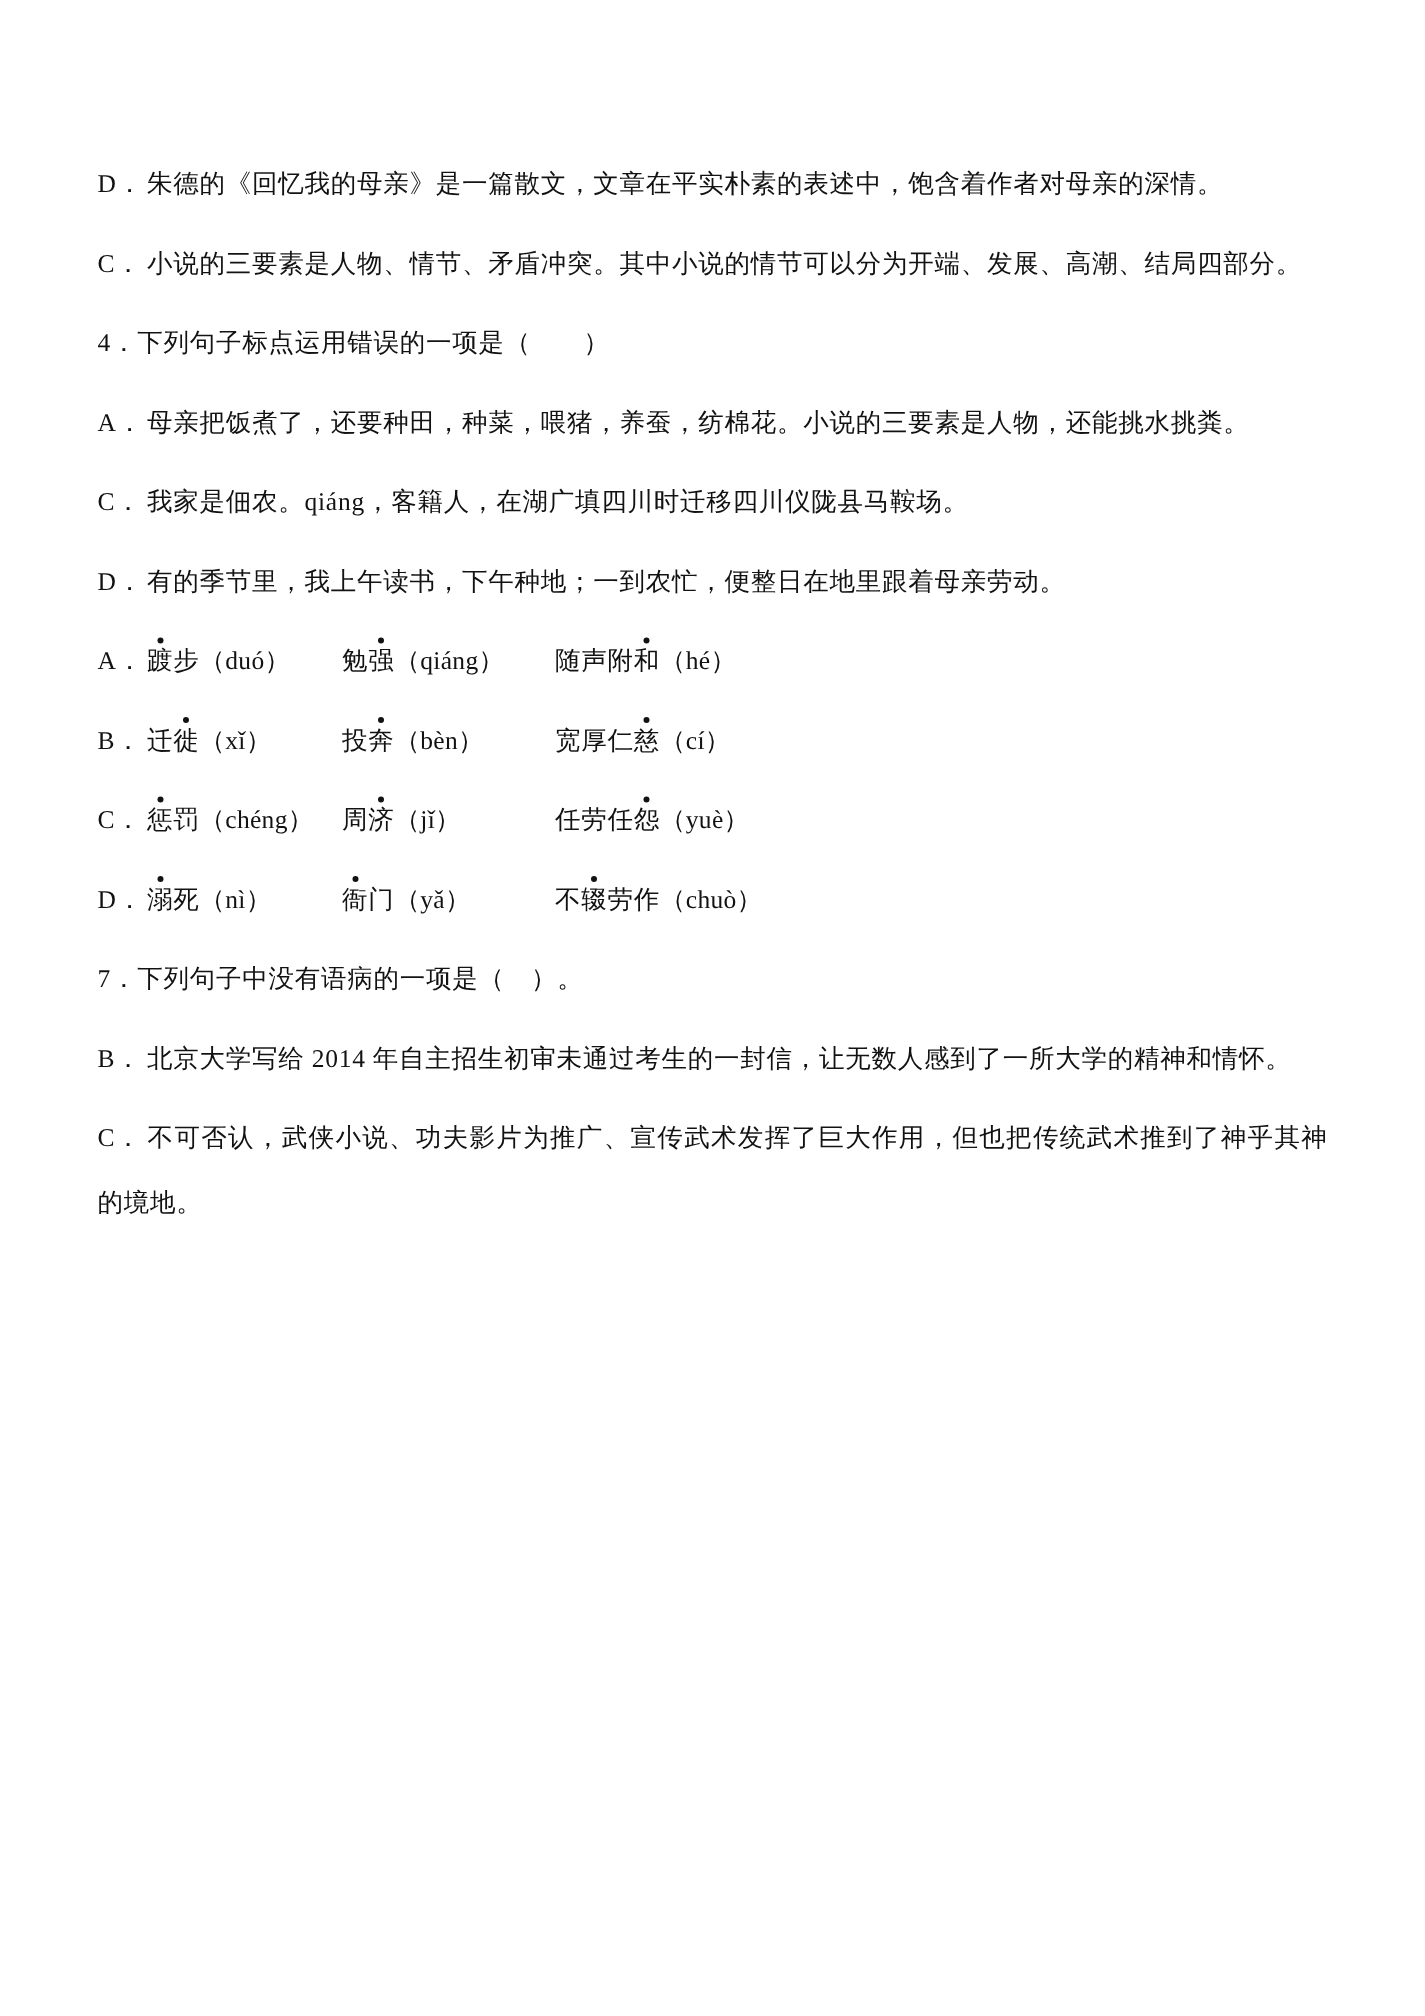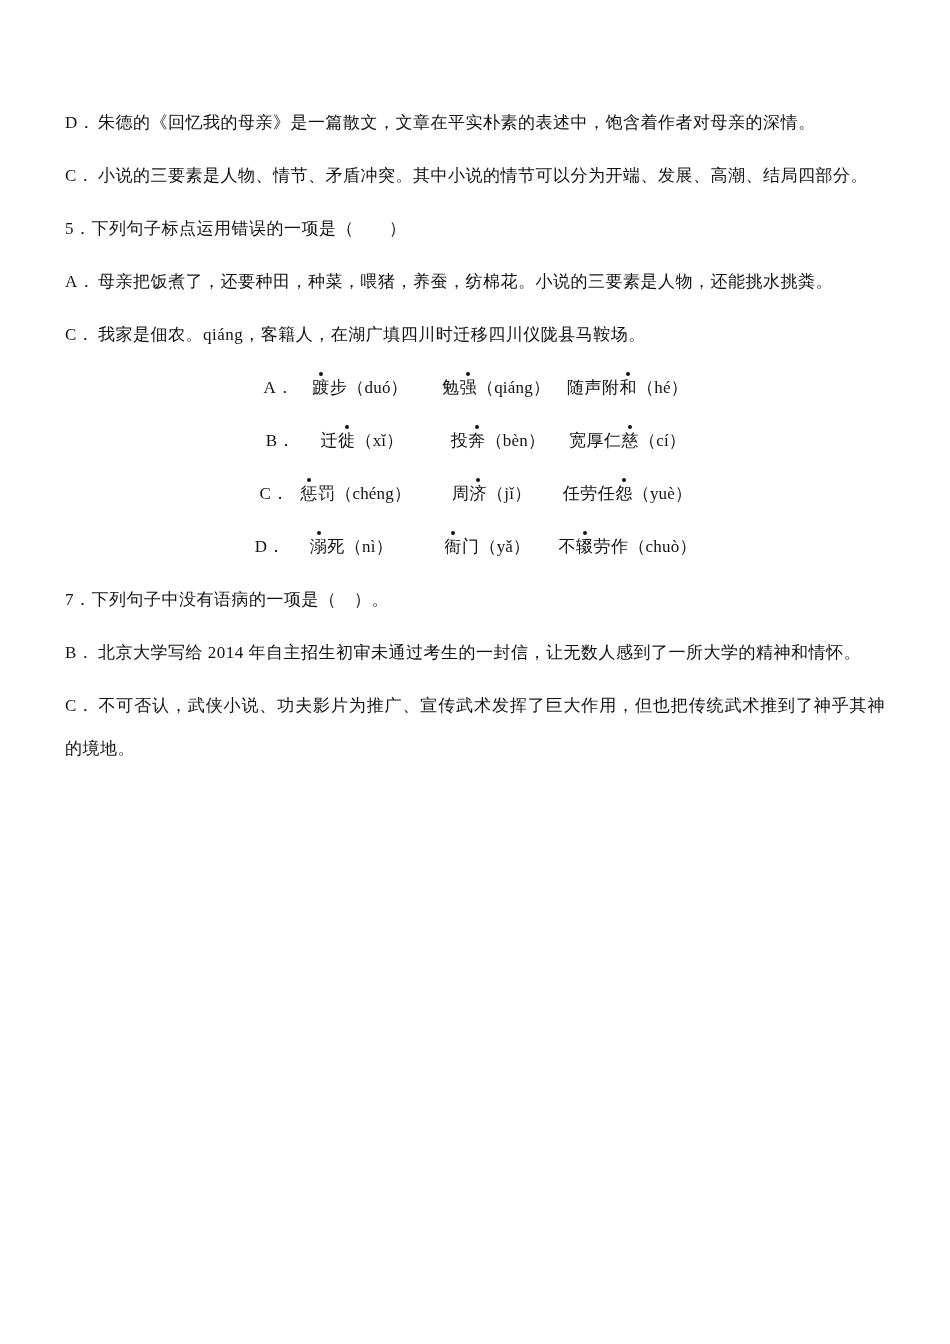--- a/index.html
+++ b/index.html
@@ -19,21 +19,21 @@
   }
   .line {
     margin: 0 0 10px 0;
     font-size: 17px;
     letter-spacing: 0.5px;
     line-height: 43px;
     text-align: justify;
     text-justify: inter-ideograph;
   }
   .lbl { display: inline-block; min-width: 33px; }
-  .q6row { text-align: center; }
+  .q6row { text-align: left; }
   .q6item { display: inline-block; vertical-align: baseline; }
   .q6item.c1 { min-width: 130px; }
   .q6item.c2 { min-width: 142px; }
   .dotted { position: relative; }
   .dotted::before {
     content: "";
     position: absolute;
     top: -6px;
     left: 50%;
     width: 4px;
@@ -46,27 +46,28 @@
 </style>
 </head>
 <body>
 
 <div class="page">
 
   <p class="line"><span class="lbl">D．</span><span>朱德的《回忆我的母亲》是一篇散文，文章在平实朴素的表述中，饱含着作者对母亲的深情。</span></p>
 
   <p class="line"><span class="lbl">C．</span><span>小说的三要素是人物、情节、矛盾冲突。其中小说的情节可以分为开端、发展、高潮、结局四部分。</span></p>
 
-  <p class="line">5．下列句子标点运用错误的一项是（　　）</p>
+  <p class="line">4．下列句子标点运用错误的一项是（　　）</p>
 
   <p class="line"><span class="lbl">A．</span><span>母亲把饭煮了，还要种田，种菜，喂猪，养蚕，纺棉花。小说的三要素是人物，还能挑水挑粪。</span></p>
 
 
   <p class="line"><span class="lbl">C．</span><span>我家是佃农。qiáng，客籍人，在湖广填四川时迁移四川仪陇县马鞍场。</span></p>
 
+  <p class="line"><span class="lbl">D．</span><span>有的季节里，我上午读书，下午种地；一到农忙，便整日在地里跟着母亲劳动。</span></p>
 
 
   <p class="line q6row"><span class="lbl">A．</span><span class="q6item c1"><span></span><span class="dotted">踱</span><span>步</span><span class="pinyin">（duó）</span></span><span class="q6item c2"><span>勉</span><span class="dotted">强</span><span></span><span class="pinyin">（qiáng）</span></span><span class="q6item c3"><span>随声附</span><span class="dotted">和</span><span></span><span class="pinyin">（hé）</span></span></p>
 
   <p class="line q6row"><span class="lbl">B．</span><span class="q6item c1"><span>迁</span><span class="dotted">徙</span><span></span><span class="pinyin">（xǐ）</span></span><span class="q6item c2"><span>投</span><span class="dotted">奔</span><span></span><span class="pinyin">（bèn）</span></span><span class="q6item c3"><span>宽厚仁</span><span class="dotted">慈</span><span></span><span class="pinyin">（cí）</span></span></p>
 
   <p class="line q6row"><span class="lbl">C．</span><span class="q6item c1"><span></span><span class="dotted">惩</span><span>罚</span><span class="pinyin">（chéng）</span></span><span class="q6item c2"><span>周</span><span class="dotted">济</span><span></span><span class="pinyin">（jǐ）</span></span><span class="q6item c3"><span>任劳任</span><span class="dotted">怨</span><span></span><span class="pinyin">（yuè）</span></span></p>
 
   <p class="line q6row"><span class="lbl">D．</span><span class="q6item c1"><span></span><span class="dotted">溺</span><span>死</span><span class="pinyin">（nì）</span></span><span class="q6item c2"><span></span><span class="dotted">衙</span><span>门</span><span class="pinyin">（yǎ）</span></span><span class="q6item c3"><span>不</span><span class="dotted">辍</span><span>劳作</span><span class="pinyin">（chuò）</span></span></p>
 

